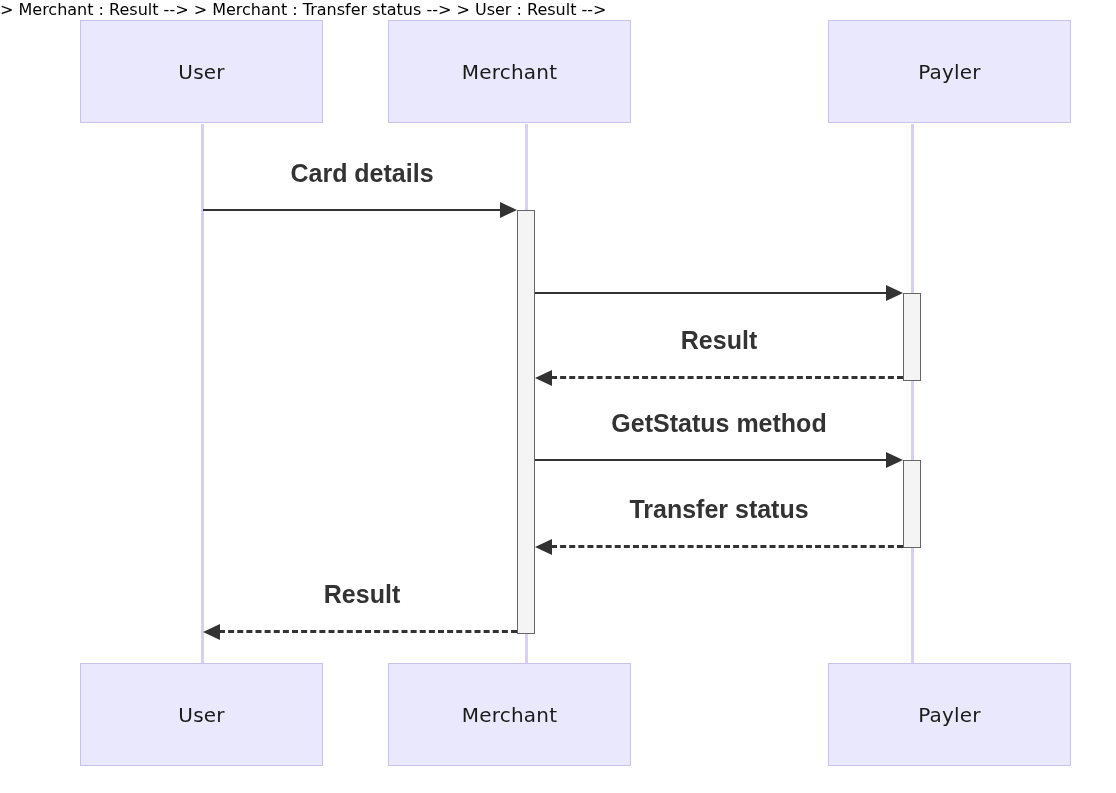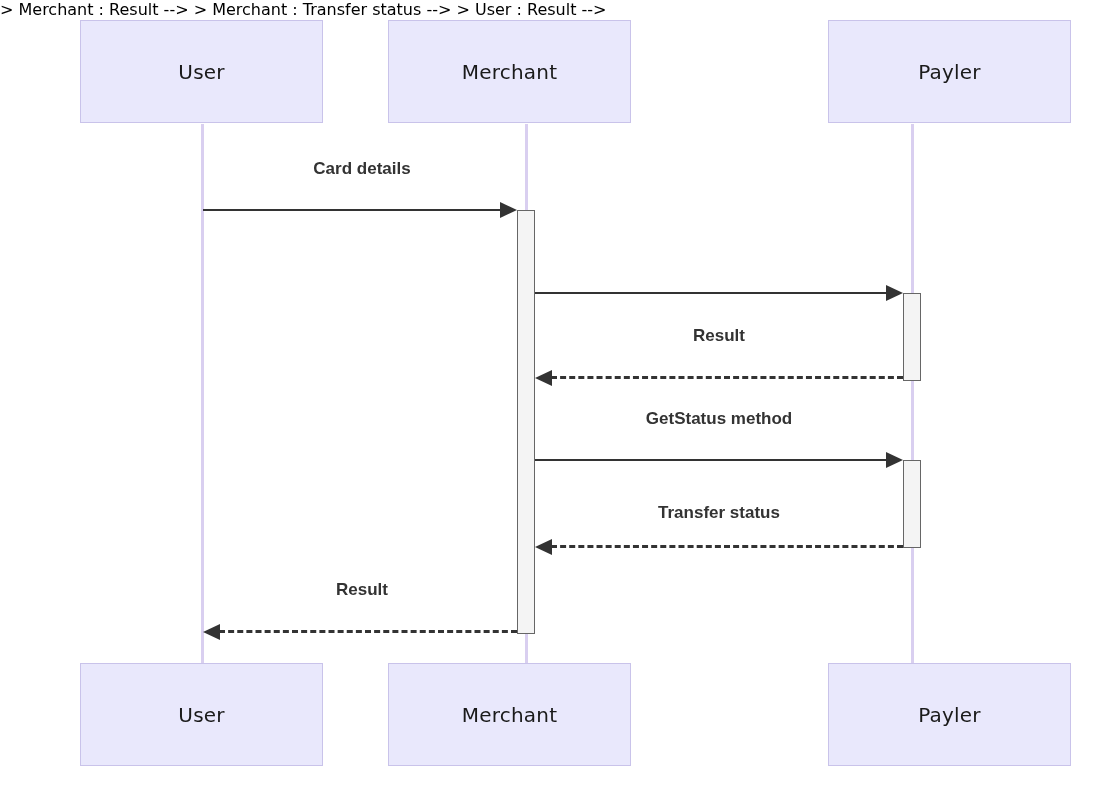--- a/index.html
+++ b/index.html
@@ -84,21 +84,21 @@
   .arrow-left {
     position: absolute;
     width: 0; height: 0;
     border-top: 8px solid transparent;
     border-bottom: 8px solid transparent;
     border-right: 17px solid #333333;
   }
   .msg-label {
     position: absolute;
     transform: translateX(-50%);
-    font-size: 17px;
+    font-size: 25px;
     font-weight: 700;
     color: #333333;
     white-space: nowrap;
     font-family: "Liberation Sans", "DejaVu Sans", sans-serif;
   }
 
   
   .m1-line  { left: 203px; top: 209px; width: 300px; }
   .m1-head  { left: 500px; top: 202px; }
   .m1-label { left: 362px; top: 159px; }
@@ -110,21 +110,21 @@
   .m3-line  { left: 551px; top: 376px; width: 352px; }
   .m3-head  { left: 535px; top: 370px; }
   .m3-label { left: 719px; top: 326px; }
   
   .m4-line  { left: 535px; top: 459px; width: 354px; }
   .m4-head  { left: 886px; top: 452px; }
   .m4-label { left: 719px; top: 409px; }
   
   .m5-line  { left: 551px; top: 545px; width: 352px; }
   .m5-head  { left: 535px; top: 539px; }
-  .m5-label { left: 719px; top: 495px; margin-top: 8px; }
+  .m5-label { left: 719px; top: 495px; }
   
   .m6-line  { left: 219px; top: 630px; width: 298px; }
   .m6-head  { left: 203px; top: 624px; }
   .m6-label { left: 362px; top: 580px; }
 </style>
 </head>
 <body>
 
 <div class="diagram">
 

